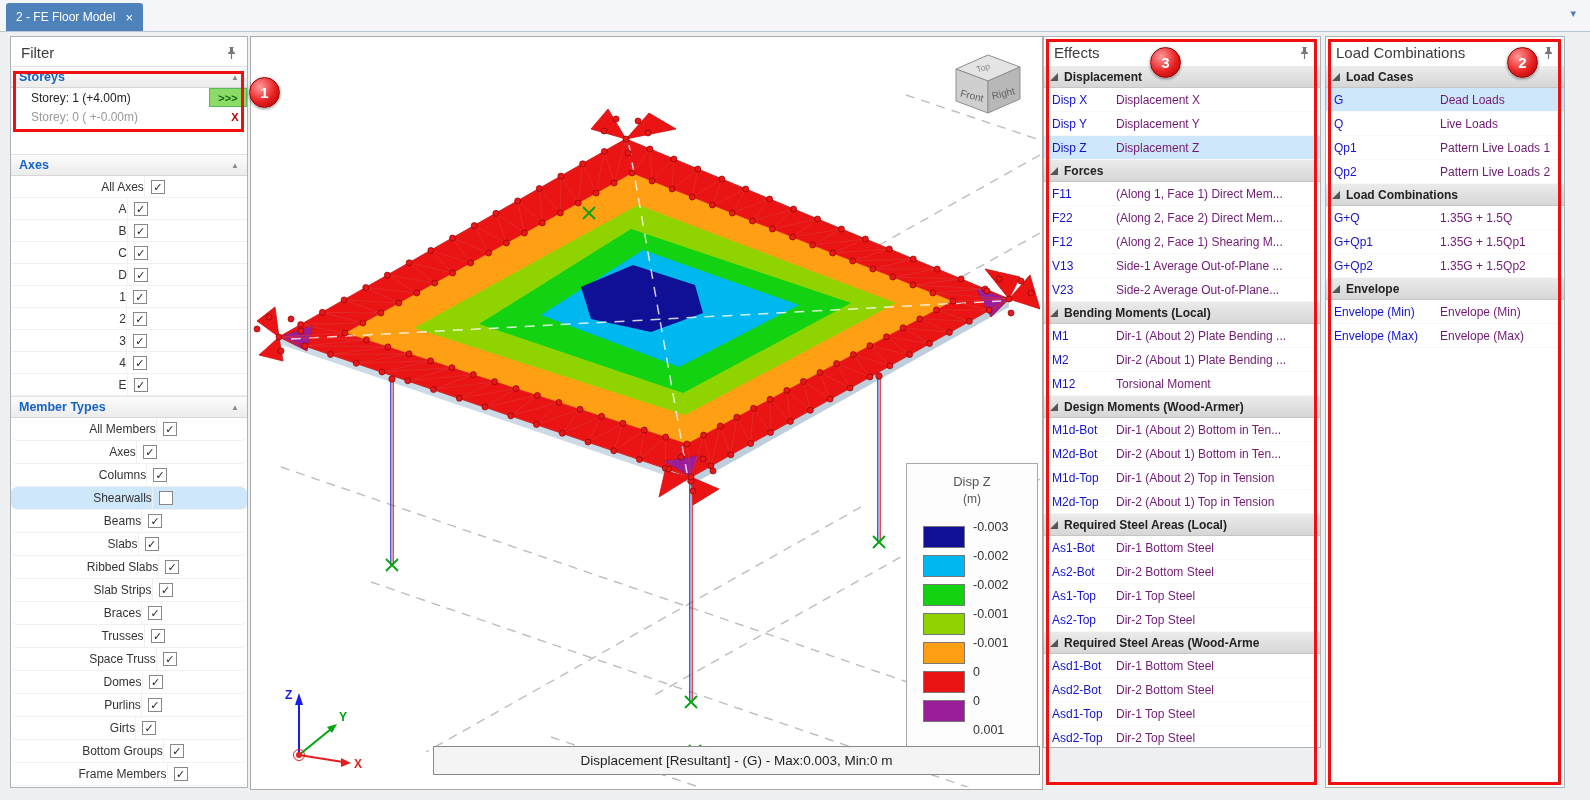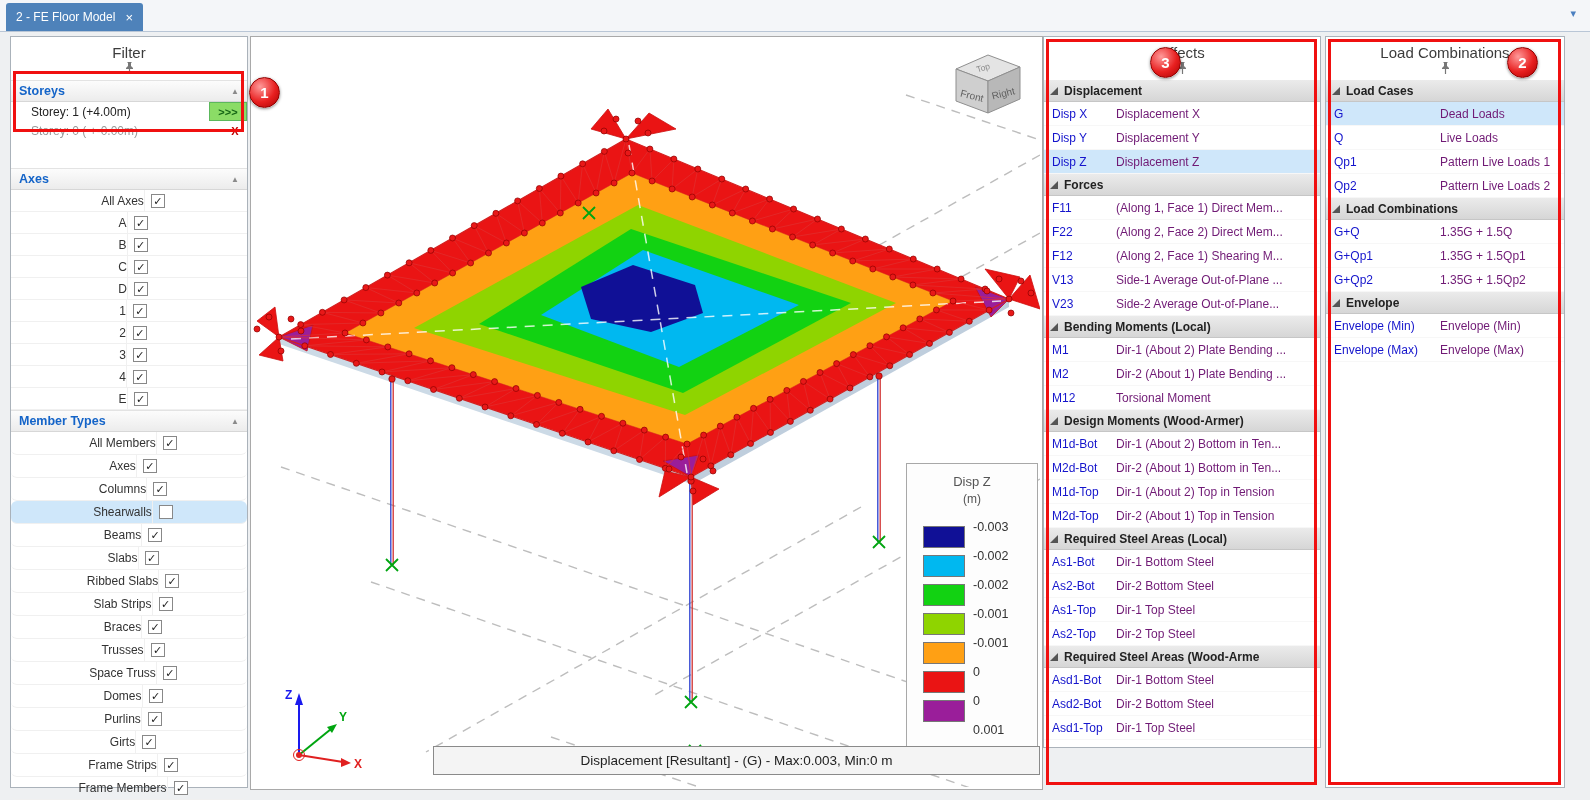--- a/index.html
+++ b/index.html
@@ -9,21 +9,21 @@
 
   
   .tabbar{position:absolute;left:0;top:0;width:1590px;height:31px;background:#f4f6f9;border-bottom:1px solid #b9c6d6;}
   .tab{position:absolute;left:6px;top:3px;height:28px;padding:0 10px;background:#4e82ba;color:#fff;
        display:flex;align-items:center;gap:10px;font-size:12px;border-radius:3px 3px 0 0;}
   .tab-close{font-size:13px;cursor:pointer;}
   .overflow-arrow{position:absolute;right:14px;top:7px;color:#4a7fc0;font-size:11px;}
 
   
   .panel{position:absolute;background:#fff;border:1px solid #aab2ba;box-sizing:border-box;}
-  .panel-header{display:flex;justify-content:space-between;align-items:center;padding:7px 10px 5px 10px;flex-direction:column;}
+  .panel-header{display:flex;justify-content:space-between;align-items:center;padding:7px 10px 5px 10px;}
   .panel-title{font-size:15px;color:#3c3c3c;}
   .pin{flex:none;}
 
   
   .filter-panel{left:10px;top:36px;width:238px;height:752px;}
   .section-header{display:flex;justify-content:space-between;align-items:center;height:20px;
       padding:0 8px;background:linear-gradient(#fcfcfc,#ececec);border-top:1px solid #e3e3e3;border-bottom:1px solid #d7d7d7;}
   .sec-title{color:#1464c8;font-weight:bold;font-size:12.5px;}
   .sec-arrow{color:#8a8a8a;font-size:8px;}
   .storey-rows{margin-bottom:28px;}
@@ -252,21 +252,21 @@
           <span class="checkbox on">✓</span>
         </span>
       </div>
       <div class="chk-row">
         <span class="chk-label">Girts</span>
         <span class="chk-cell">
           <span class="checkbox on">✓</span>
         </span>
       </div>
       <div class="chk-row">
-        <span class="chk-label">Frame Strips</span>
+        <span class="chk-label">Bottom Groups</span>
         <span class="chk-cell">
           <span class="checkbox on">✓</span>
         </span>
       </div>
       <div class="chk-row">
         <span class="chk-label">Frame Members</span>
         <span class="chk-cell">
           <span class="checkbox on">✓</span>
         </span>
       </div>

